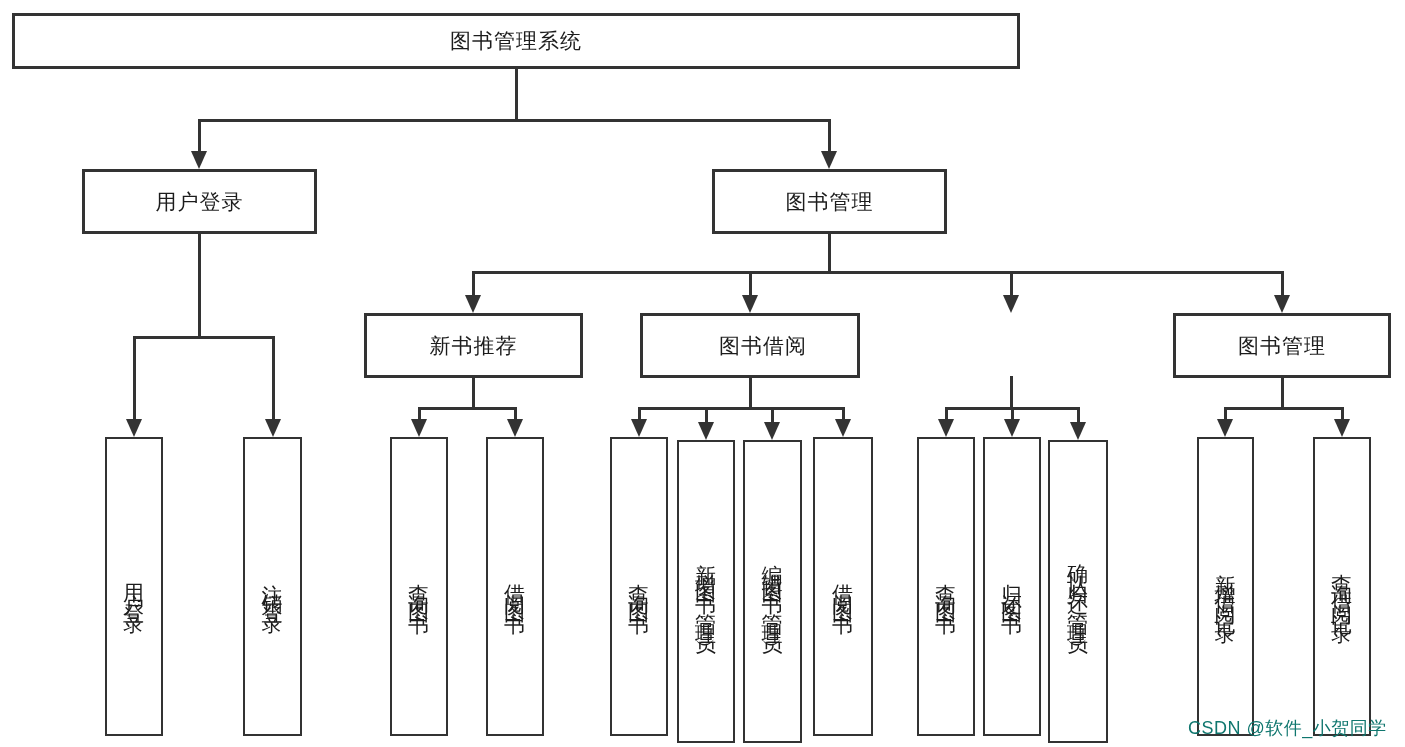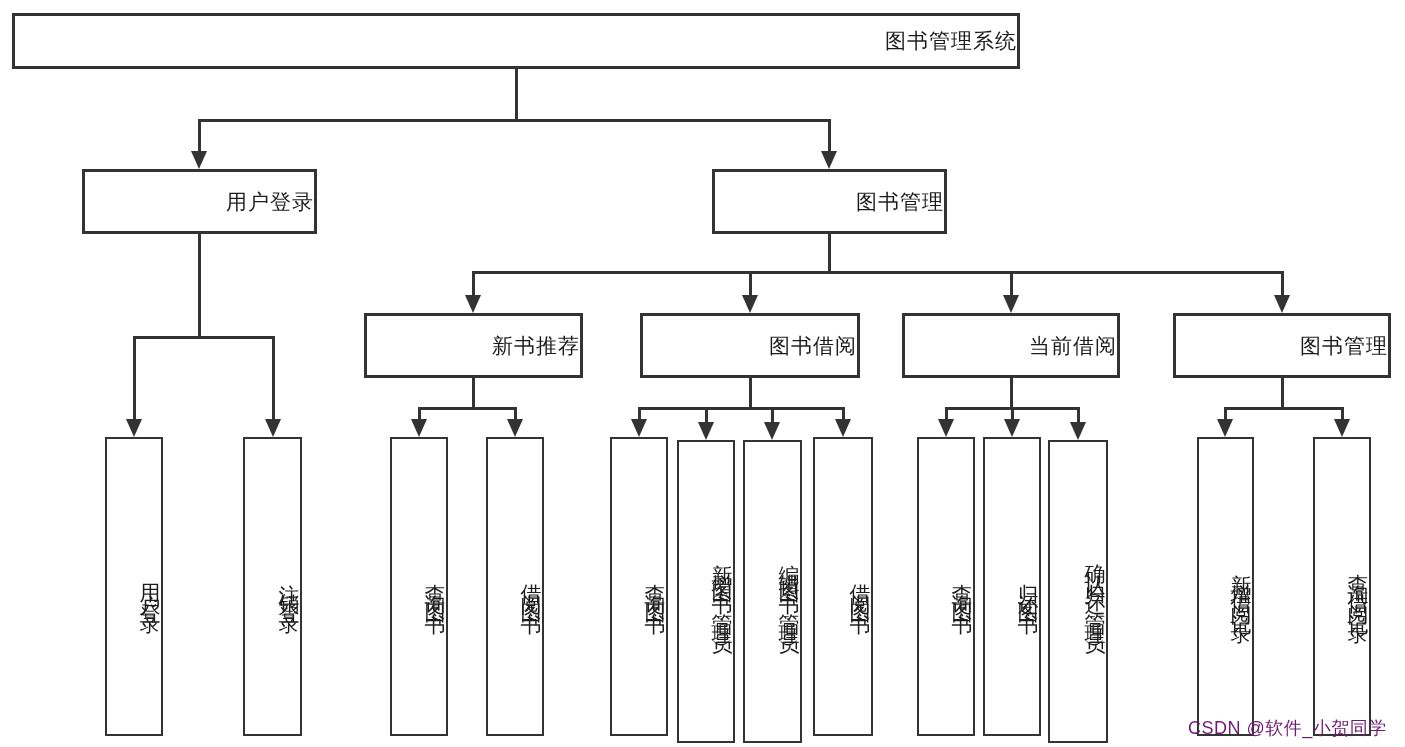--- a/index.html
+++ b/index.html
@@ -2,21 +2,21 @@
 <html><head>
 <meta charset="utf-8">
 <style>
   html,body{margin:0;padding:0;background:#ffffff;}
   .canvas{
     position:relative;width:1405px;height:747px;background:#ffffff;overflow:hidden;
     font-family:"Liberation Sans","DejaVu Sans",sans-serif;color:#1c1c1c;
   }
   .box{
     position:absolute;background:#ffffff;border:3px solid #333333;box-sizing:border-box;
-    display:flex;align-items:center;justify-content:flex-end;z-index:2;
+    display:flex;align-items:center;justify-content:center;z-index:2;
   }
   .hbox span{font-size:21px;letter-spacing:1px;white-space:nowrap;}
   .vbox{border-width:2px;}
   .vbox span{
     writing-mode:vertical-rl;text-orientation:mixed;
     font-size:21px;letter-spacing:10px;line-height:1;white-space:nowrap;
   }
   
   #n-root{left:12px;top:13px;width:1008px;height:56px;}
   #n-user{left:82px;top:169px;width:235px;height:65px;}
@@ -42,21 +42,21 @@
   
   .vline{position:absolute;width:3px;background:#333333;z-index:1;}
   .hline{position:absolute;height:3px;background:#333333;z-index:1;}
   .arrow{
     position:absolute;width:0;height:0;z-index:1;
     border-left:8px solid transparent;border-right:8px solid transparent;
     border-top:18px solid #333333;
   }
   .watermark{
     position:absolute;left:1188px;top:716px;z-index:10;
-    font-size:18px;color:#701a75;white-space:nowrap;letter-spacing:0.5px;
+    font-size:18px;color:#0f766e;white-space:nowrap;letter-spacing:0.5px;
   }
 </style>
 </head>
 <body>
 
 <div class="canvas">
 
   <div class="box hbox" id="n-root">
     <span>图书管理系统</span>
   </div>
@@ -66,23 +66,20 @@
   </div>
   <div class="box hbox" id="n-rec">
     <span>新书推荐</span>
   </div>
 
   <div class="box hbox" id="n-mgmt">
     <span>图书管理</span>
   </div>
   <div class="box hbox" id="n-bor">
     <span>图书借阅</span>
-  </div>
-  <div class="box hbox" id="n-cur">
-    <span>当前借阅</span>
   </div>
   <div class="box hbox" id="n-log">
     <span>图书管理</span>
   </div>
 
   <div class="box vbox" id="l-user1">
     <span>用户登录</span>
   </div>
   <div class="box vbox" id="l-user2">
     <span>注销登录</span>

